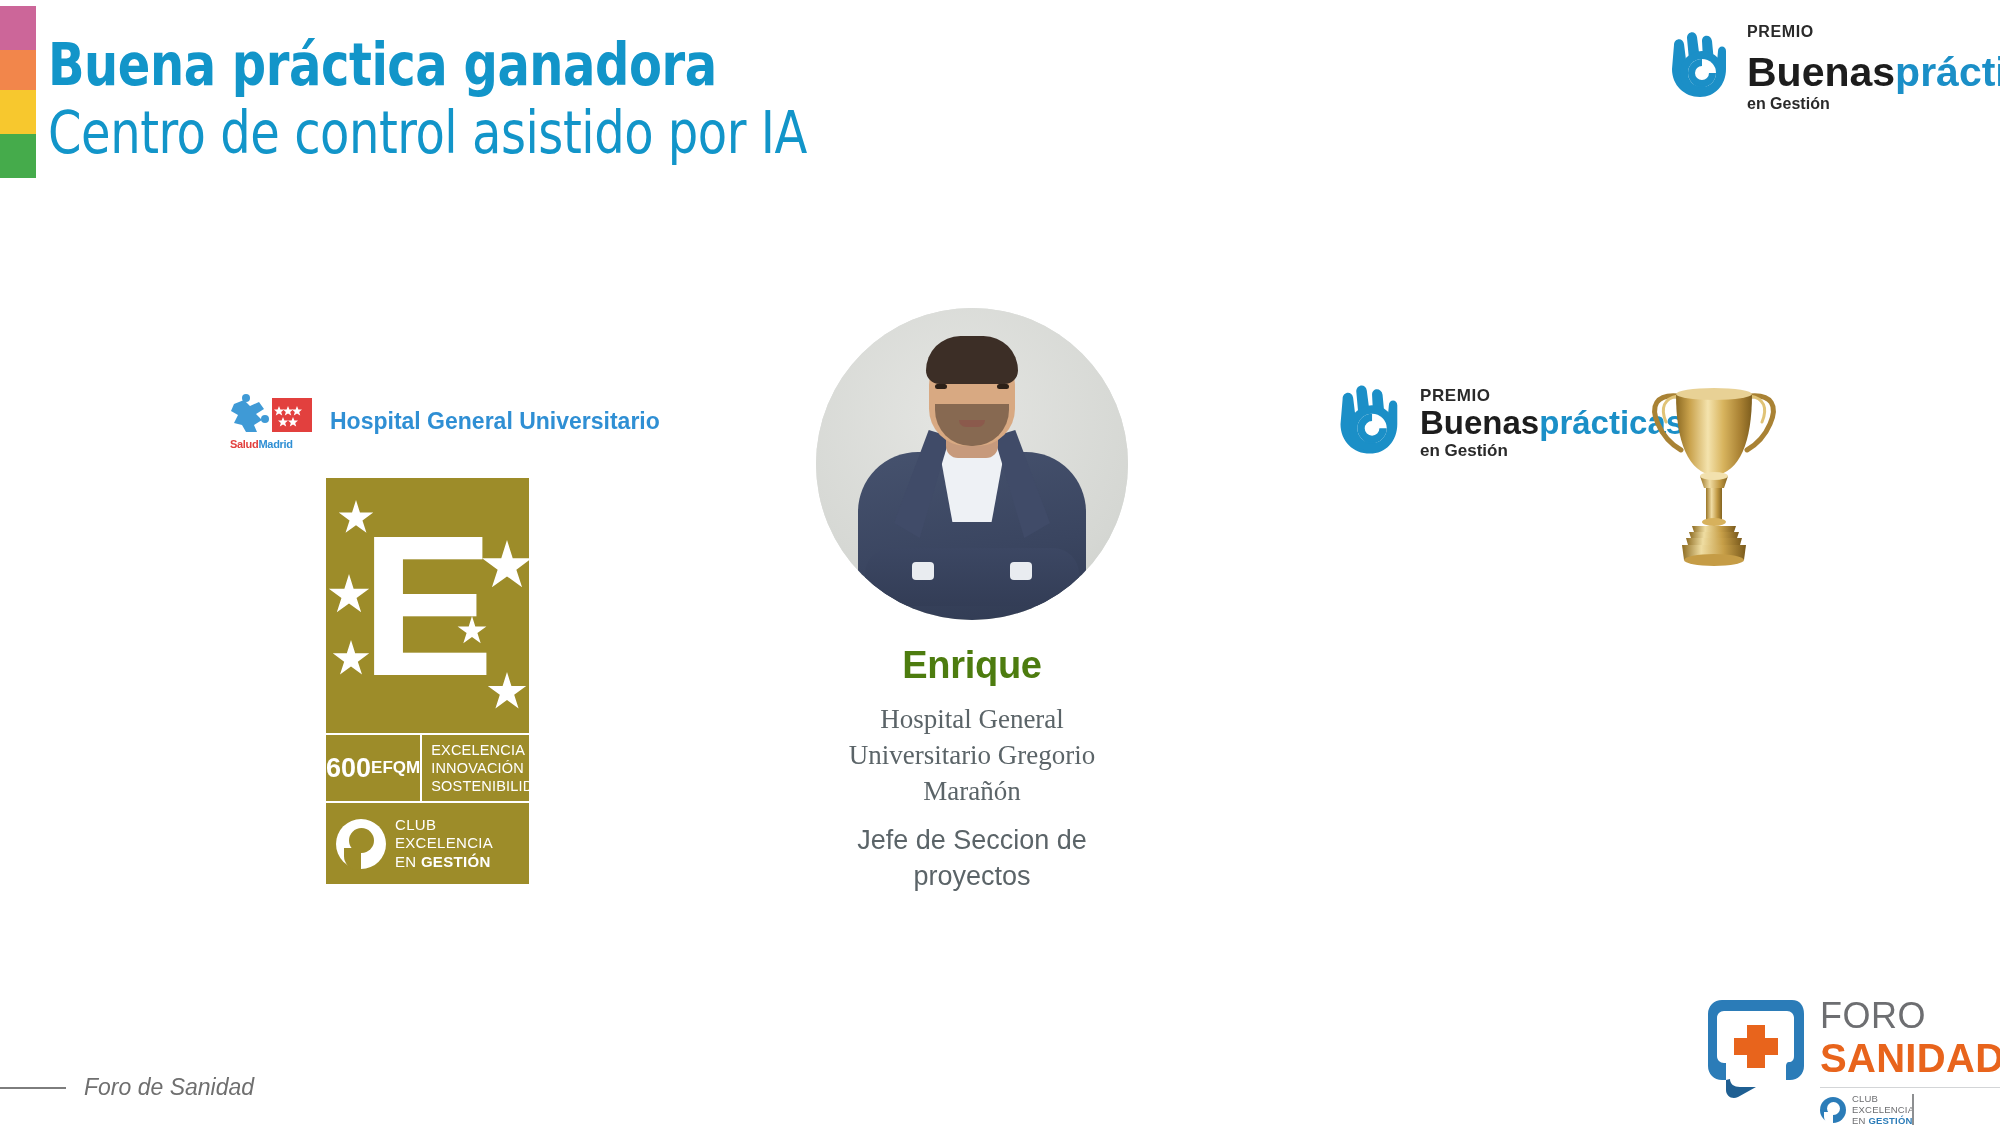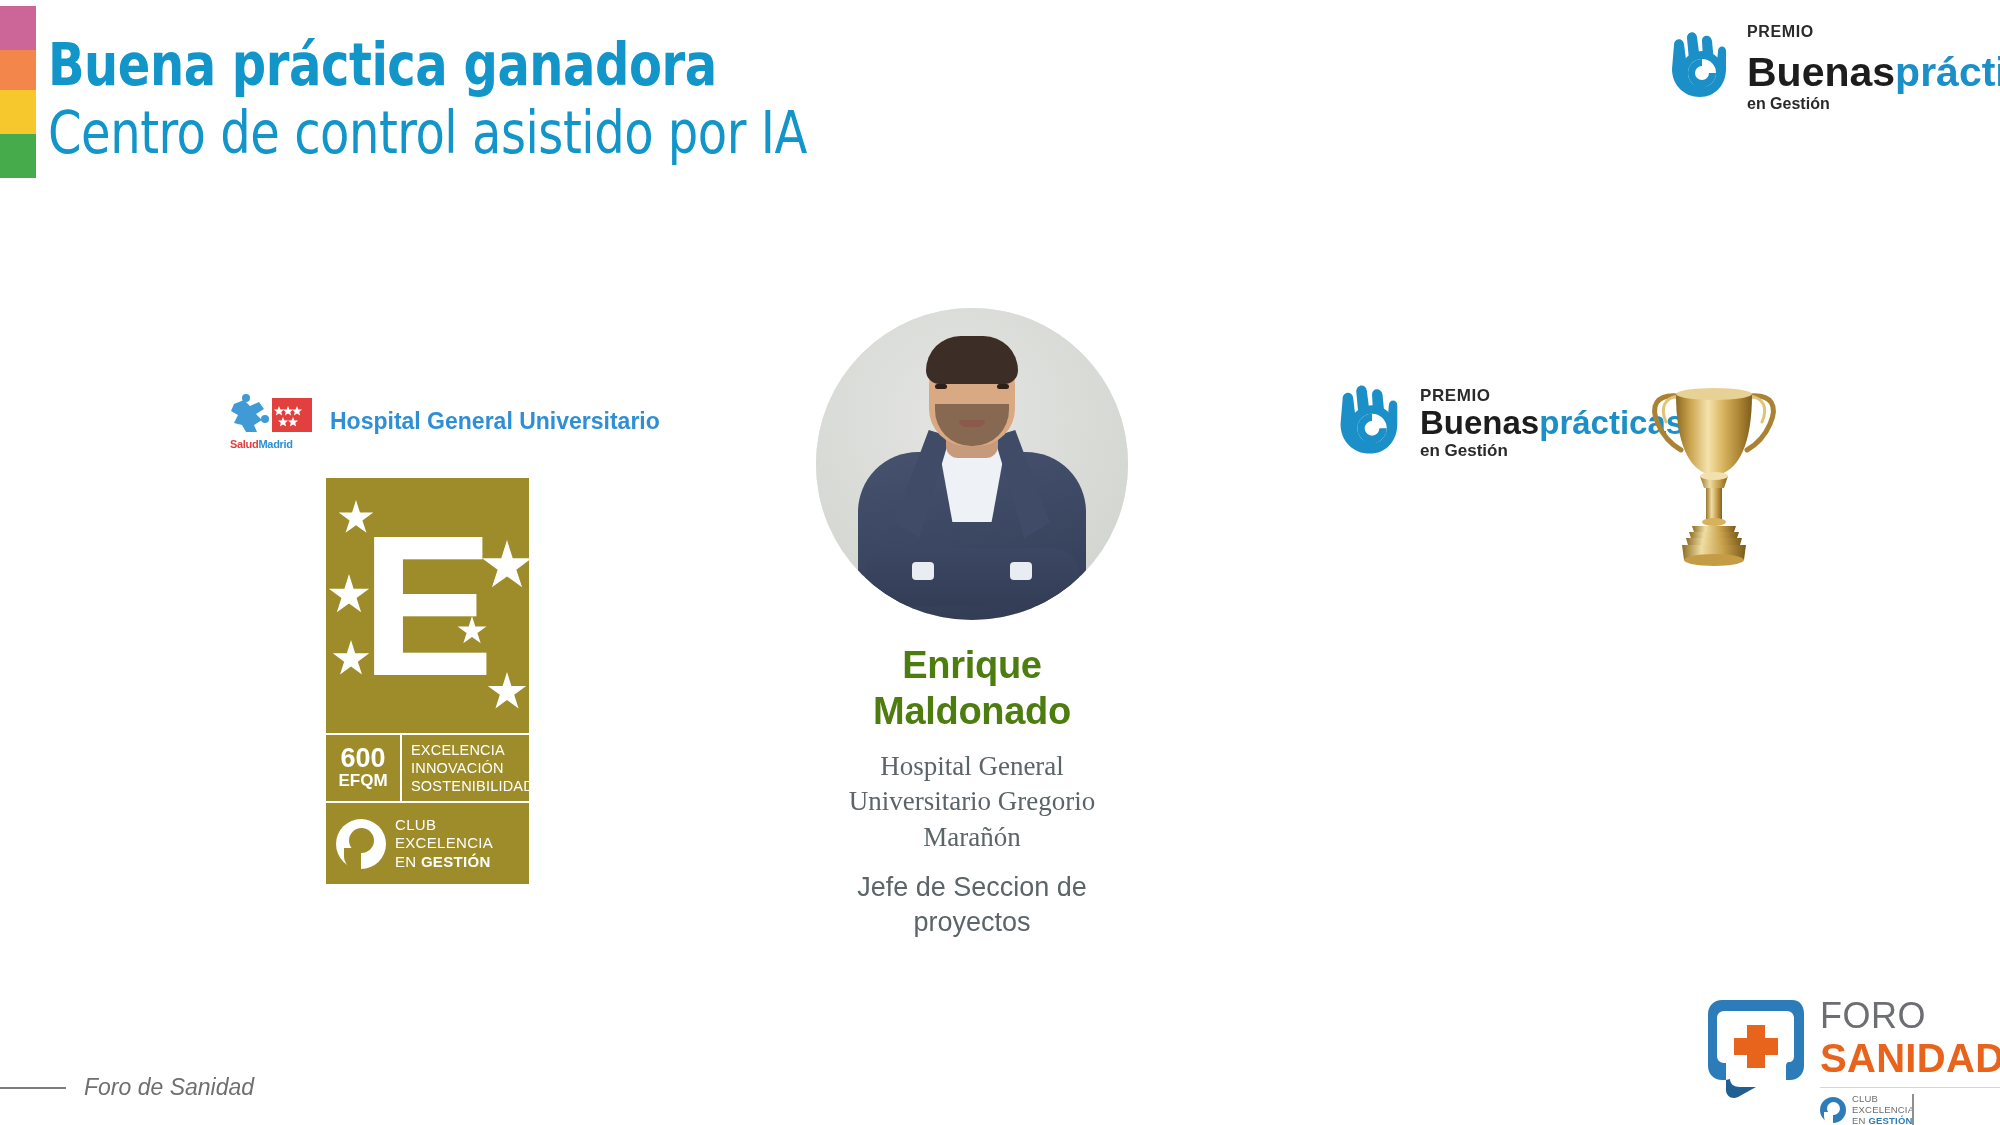--- a/index.html
+++ b/index.html
@@ -170,21 +170,21 @@
   .efqm-mid {
     flex: 0 0 66px;
     display: flex;
     border-top: 2px solid #ffffff;
     border-bottom: 2px solid #ffffff;
   }
   .efqm-score {
     flex: 0 0 74px;
     border-right: 2px solid #ffffff;
     display: flex;
-    flex-direction: column;
+    flex-direction: row;
     align-items: center;
     justify-content: center;
     color: #ffffff;
   }
   .efqm-score .num {
     font-family: "Liberation Sans", sans-serif;
     font-weight: bold;
     font-size: 27px;
     line-height: 1;
   }
@@ -612,21 +612,20 @@
       <div class="ph-beard"></div>
       <div class="ph-eyeL"></div>
       <div class="ph-eyeR"></div>
       <div class="ph-mouth"></div>
       <div class="ph-arms"></div>
       <div class="ph-cuffL"></div>
       <div class="ph-cuffR"></div>
     </div>
     <div id="speaker-name">
       <div>Enrique</div>
-      <div>Maldonado</div>
     </div>
     <div id="speaker-org">Hospital General Universitario Gregorio Marañón</div>
     <div id="speaker-role">Jefe de Seccion de proyectos</div>
   </div>
 
   <div class="premio-logo" id="award-premio-logo" style="left:1330px; top:382px;">
     <div class="pl-inner">
       <div class="pl-mark">
         <svg width="82" height="78" viewBox="0 0 78 74" xmlns="http://www.w3.org/2000/svg">
           <g fill="#1b8fc7">

